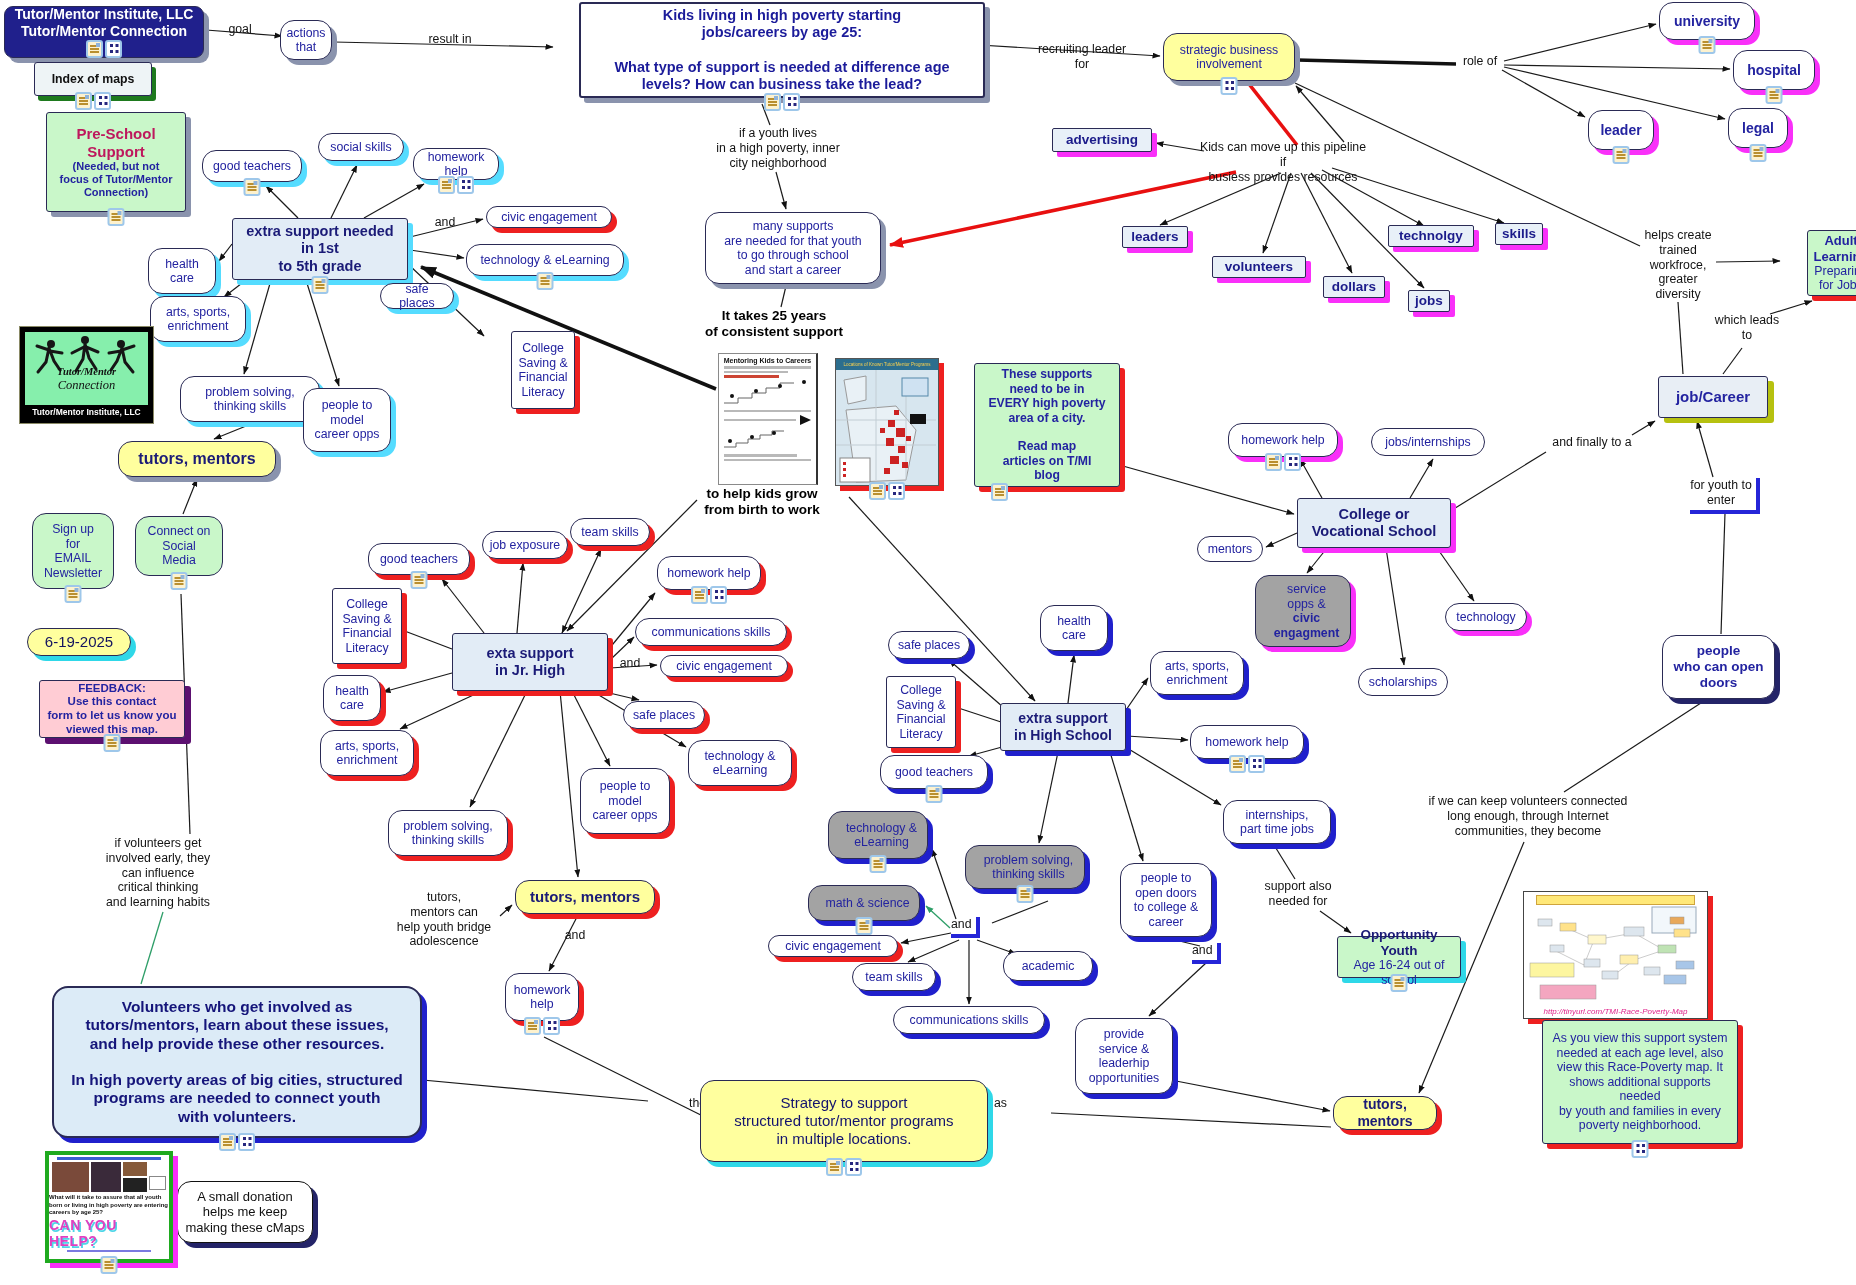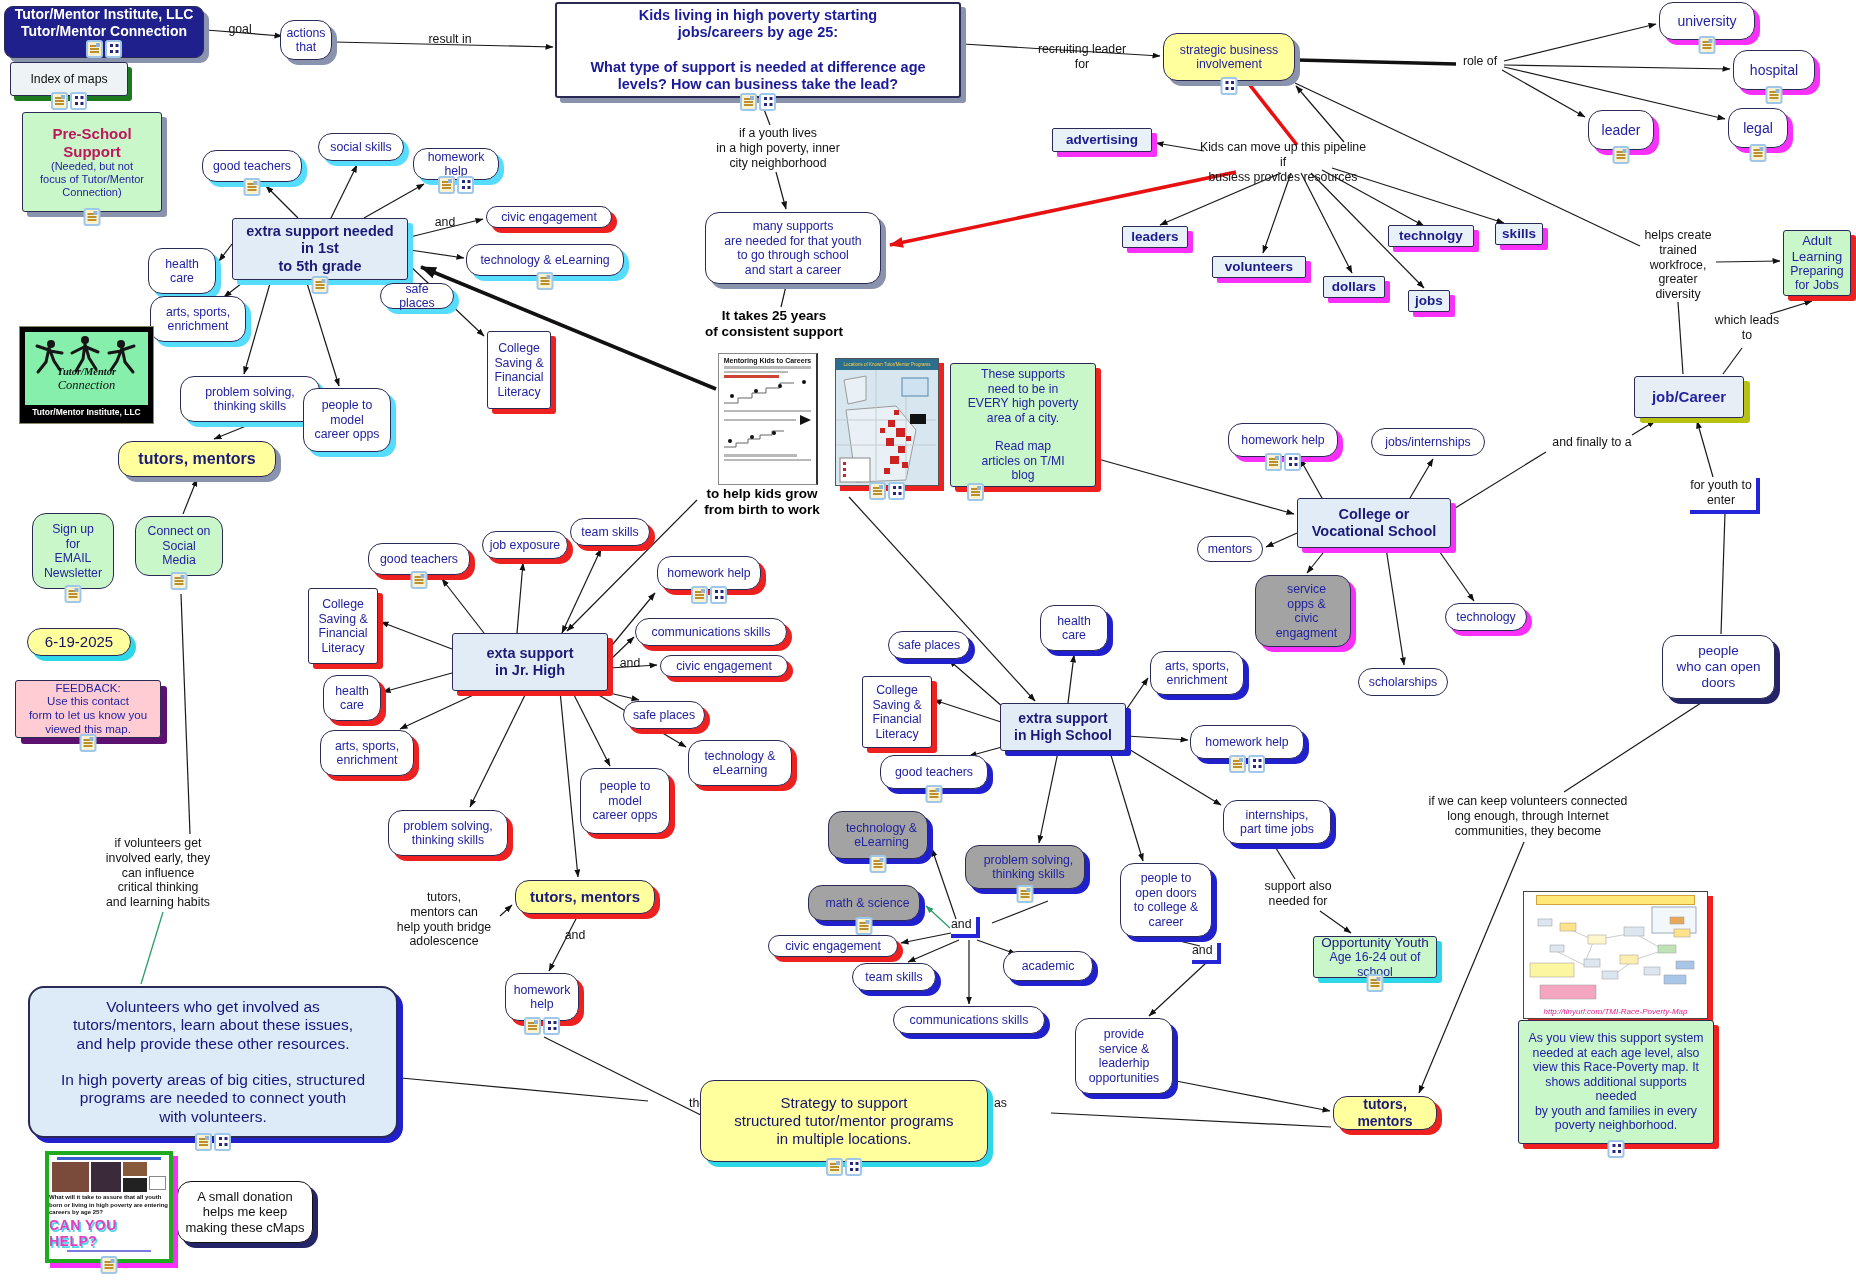--- a/index.html
+++ b/index.html
@@ -4,27 +4,27 @@
 <style>
   html,body{margin:0;padding:0;background:#fff;font-family:"Liberation Sans",sans-serif;}
   .stage{position:relative;width:1856px;height:1285px;background:#fff;overflow:hidden;}
   svg.wires{position:absolute;left:0;top:0;z-index:1;}
   .nd{position:absolute;z-index:2;box-sizing:border-box;display:flex;flex-direction:column;align-items:center;justify-content:center;
       text-align:center;border:1.3px solid #2a2a55;border-radius:14px;background:#fff;color:#2323a0;
       font-size:12.3px;line-height:1.18;padding:2px 5px;}
   .nd span,.ph{white-space:pre-line;}
   .hubb{border-radius:3px;background:#e2ecf6;font-weight:bold;font-size:14.5px;color:#1b1b77;}
   .lab{border-radius:2px;font-weight:bold;font-size:13.5px;background:#e8f0f8;padding:0 5px;color:#1b1b8a;}
-  .sqr{border-radius:3px;}
+  .sqr{border-radius:3px;margin-left:24px;}
   .yel{background:#ffff9e;}
   .grn{background:#c9f7c9;}
   .pnk{background:#ffccd4;}
   .blu{background:#a3a3a3;padding-left:12px;}
   .nvy{background:#20208c;color:#fff;font-weight:bold;font-size:14px;border-radius:9px;}
-  .bold{font-weight:normal;}
+  .bold{font-weight:bold;}
   .b15{font-weight:bold;font-size:15px;}
   .sc{box-shadow:5px 5px 0 #55dcff}.sr{box-shadow:5px 5px 0 #ee2020}.sb{box-shadow:5px 5px 0 #2020cc}
   .sm{box-shadow:5px 5px 0 #f930f9}.sg{box-shadow:5px 5px 0 #8a93ad}.sgr{box-shadow:4px 5px 0 #1e7a1e}
   .so{box-shadow:6px 5px 0 #b6c110}.sp{box-shadow:6px 6px 0 #5c1070}.sn{box-shadow:5px 5px 0 #242468}
   .scy{box-shadow:5px 5px 0 #2fd8e8}
   .ph{position:absolute;z-index:2;color:#131313;font-size:12.3px;line-height:1.2;text-align:center;}
   .phb{font-weight:bold;color:#000;font-size:13.5px;}
   .brk{border-right:4px solid #2525d8;border-bottom:4px solid #2525d8;padding:0 4px 2px 0;}
   .icons{position:absolute;bottom:-15px;left:50%;transform:translateX(-50%);display:flex;gap:2px;z-index:5;}
   .icons.inbox{position:static;transform:none;margin-top:1px;}

